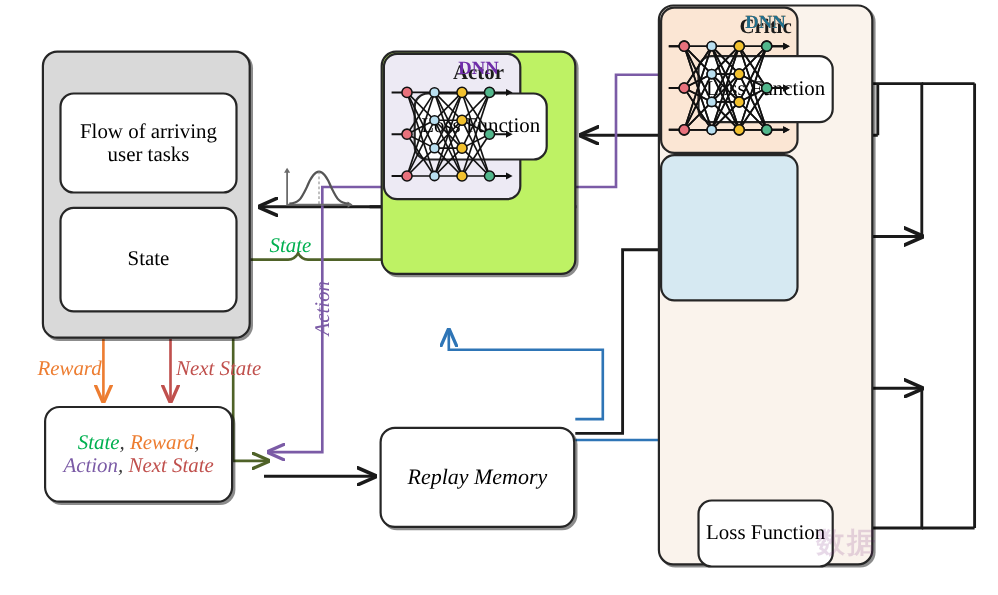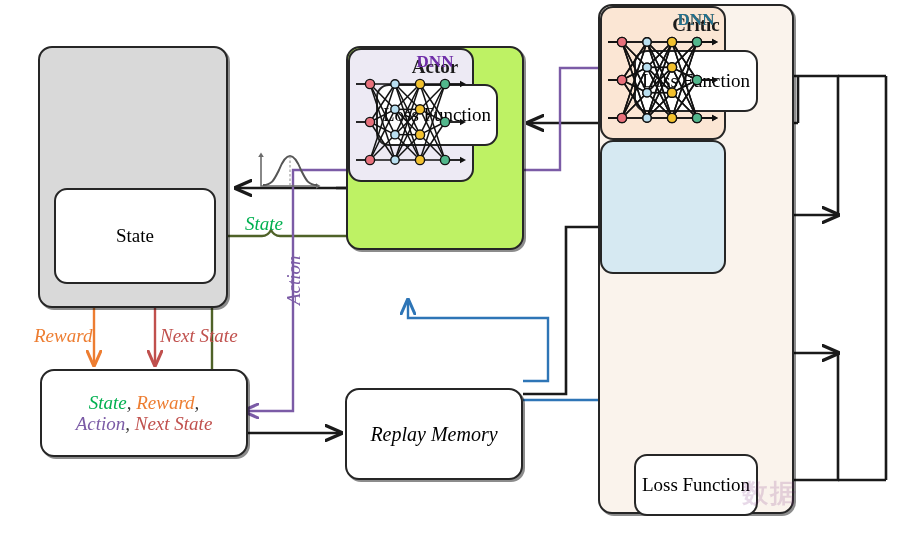--- a/index.html
+++ b/index.html
@@ -44,21 +44,21 @@
   #critic-dnn1 .dnnlbl{position:absolute;left:0;right:0;top:4px;text-align:center;
         font-weight:bold;font-size:17px;color:#ed7d31;}
   #critic-dnn2{left:36px;top:288px;width:122px;height:130px;border-radius:13px;
                background:#d6e9f2;border:2px solid #262626;}
   #critic-dnn2 .dnnlbl{position:absolute;left:0;right:0;top:4px;text-align:center;
         font-weight:bold;font-size:17px;color:#21708f;}
   #critic-loss2{left:34px;top:448px;width:124px;height:62px;border-radius:13px;
                 background:#fff;font-size:19px;}
 
   
-  #tuple{left:40px;top:369px;width:208px;height:88px;background:#fff;font-size:19px;
+  #tuple{left:40px;top:369px;width:172px;height:88px;background:#fff;font-size:19px;
          font-style:italic;}
   #tuple .line{white-space:nowrap;}
   .c-state{color:#00b050;}
   .c-reward{color:#ed7d31;}
   .c-action{color:#7b5ba6;}
   .c-next{color:#c0504d;}
   .c-comma{color:#3a3a3a;}
 
   
   #replay{left:345px;top:368px;width:178px;height:92px;background:#fff;
@@ -160,20 +160,23 @@
     <g fill="none" stroke="#c0504d" stroke-width="2.4">
       <path d="M155,308 L155,365" marker-end="url(#ah-r)"></path>
     </g>
 
     <g fill="none" stroke="#1a1a1a" stroke-width="2.6">
       <path d="M336,188 L372,188"></path>
     </g>
   </svg>
 
   <div class="box shadow" id="env">
+    <div class="box ctr" id="env-flow">
+      <span>Flow of arriving user tasks</span>
+    </div>
     <div class="box ctr" id="env-asps">
       <span>State</span>
     </div>
   </div>
 
   <div class="box shadow" id="actor">
     <div class="title">Actor</div>
     <div class="box ctr" id="actor-loss">
       <span>Loss Function</span>
     </div>

